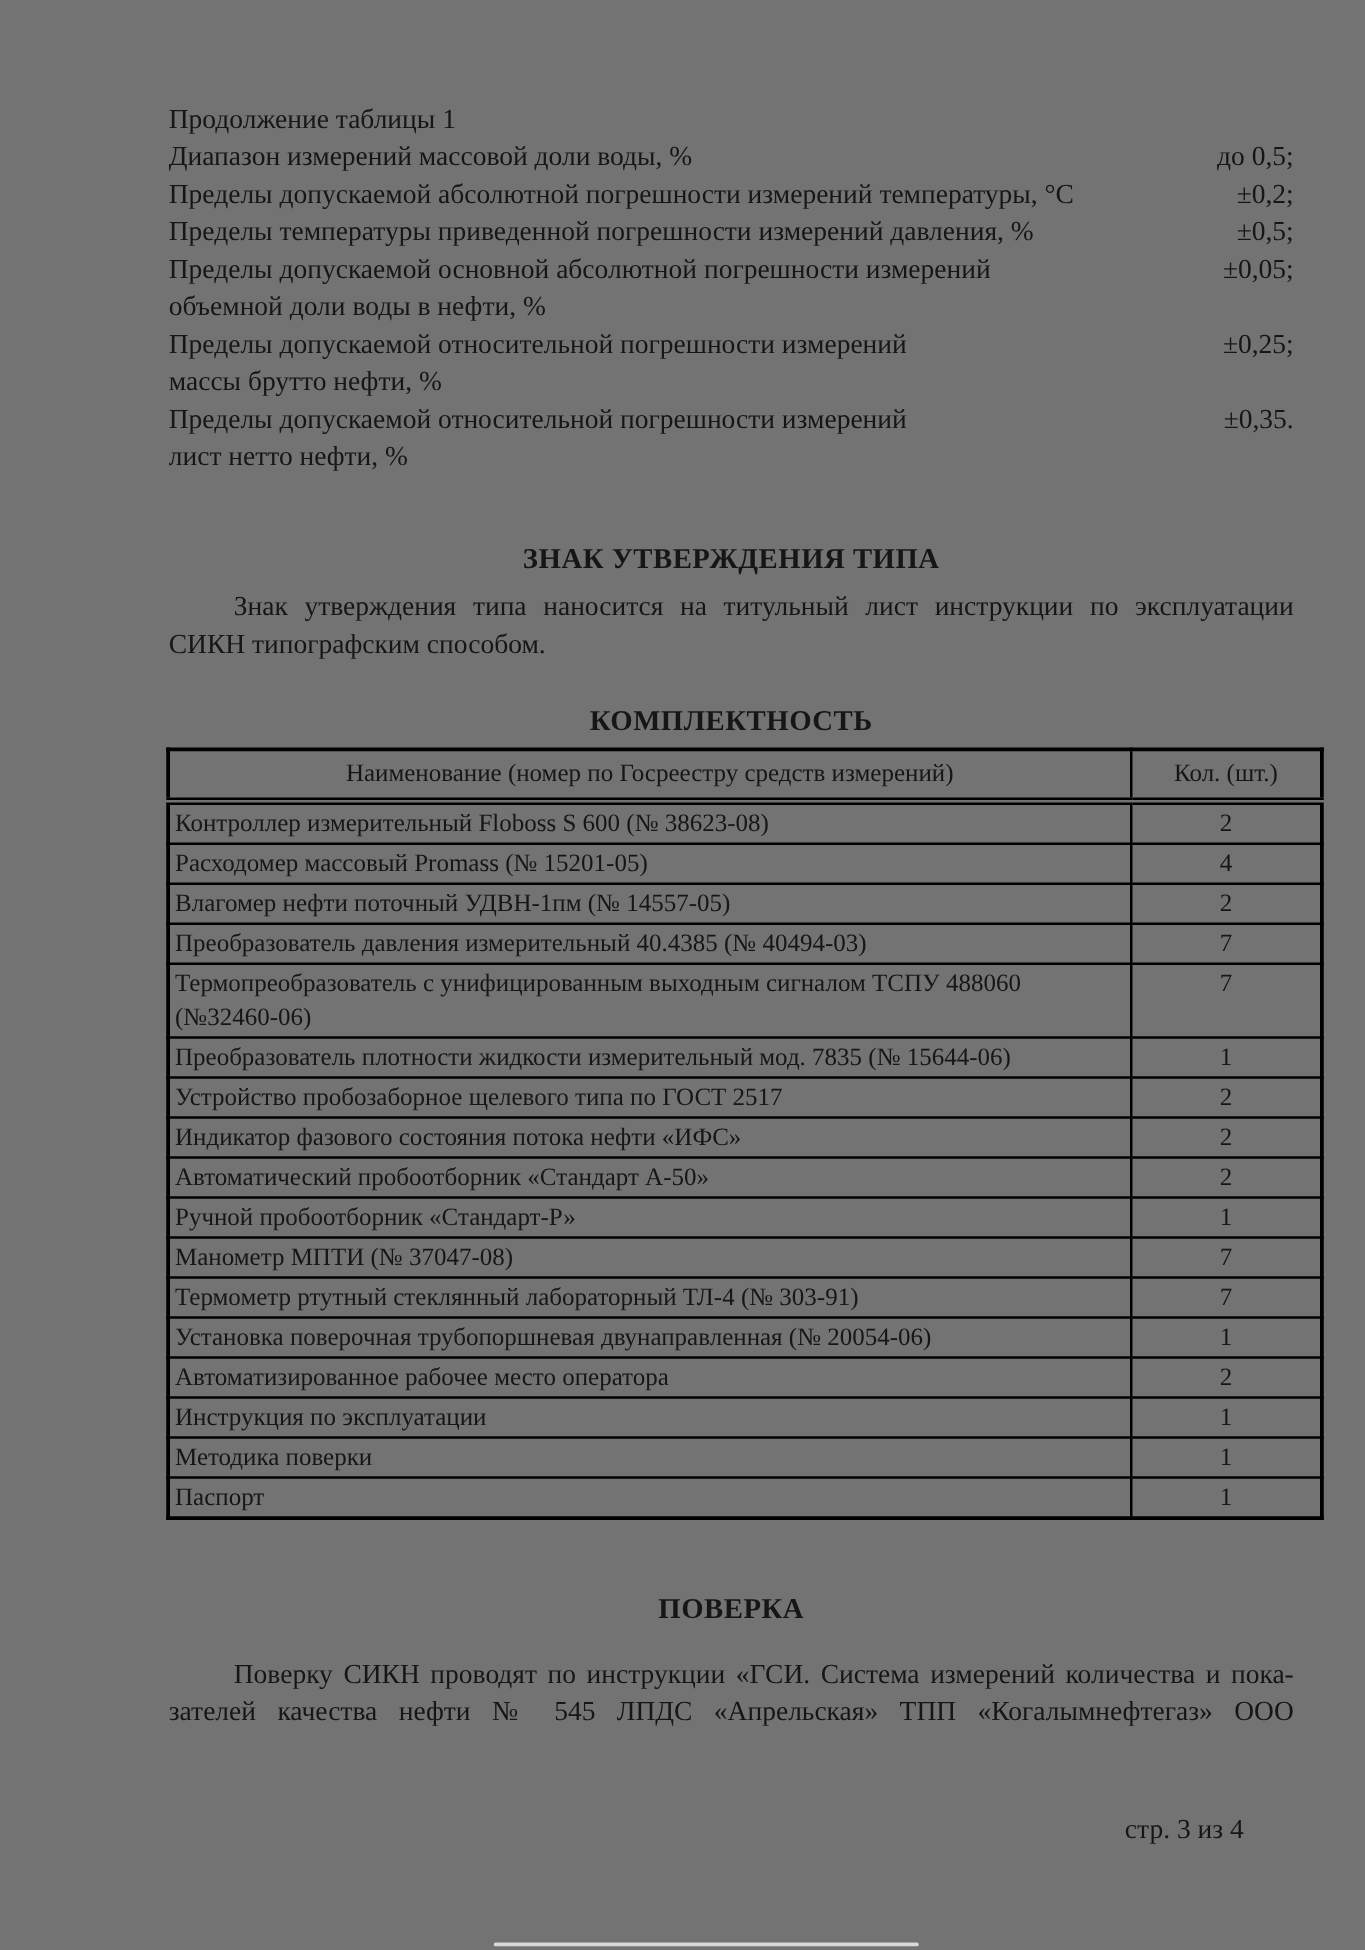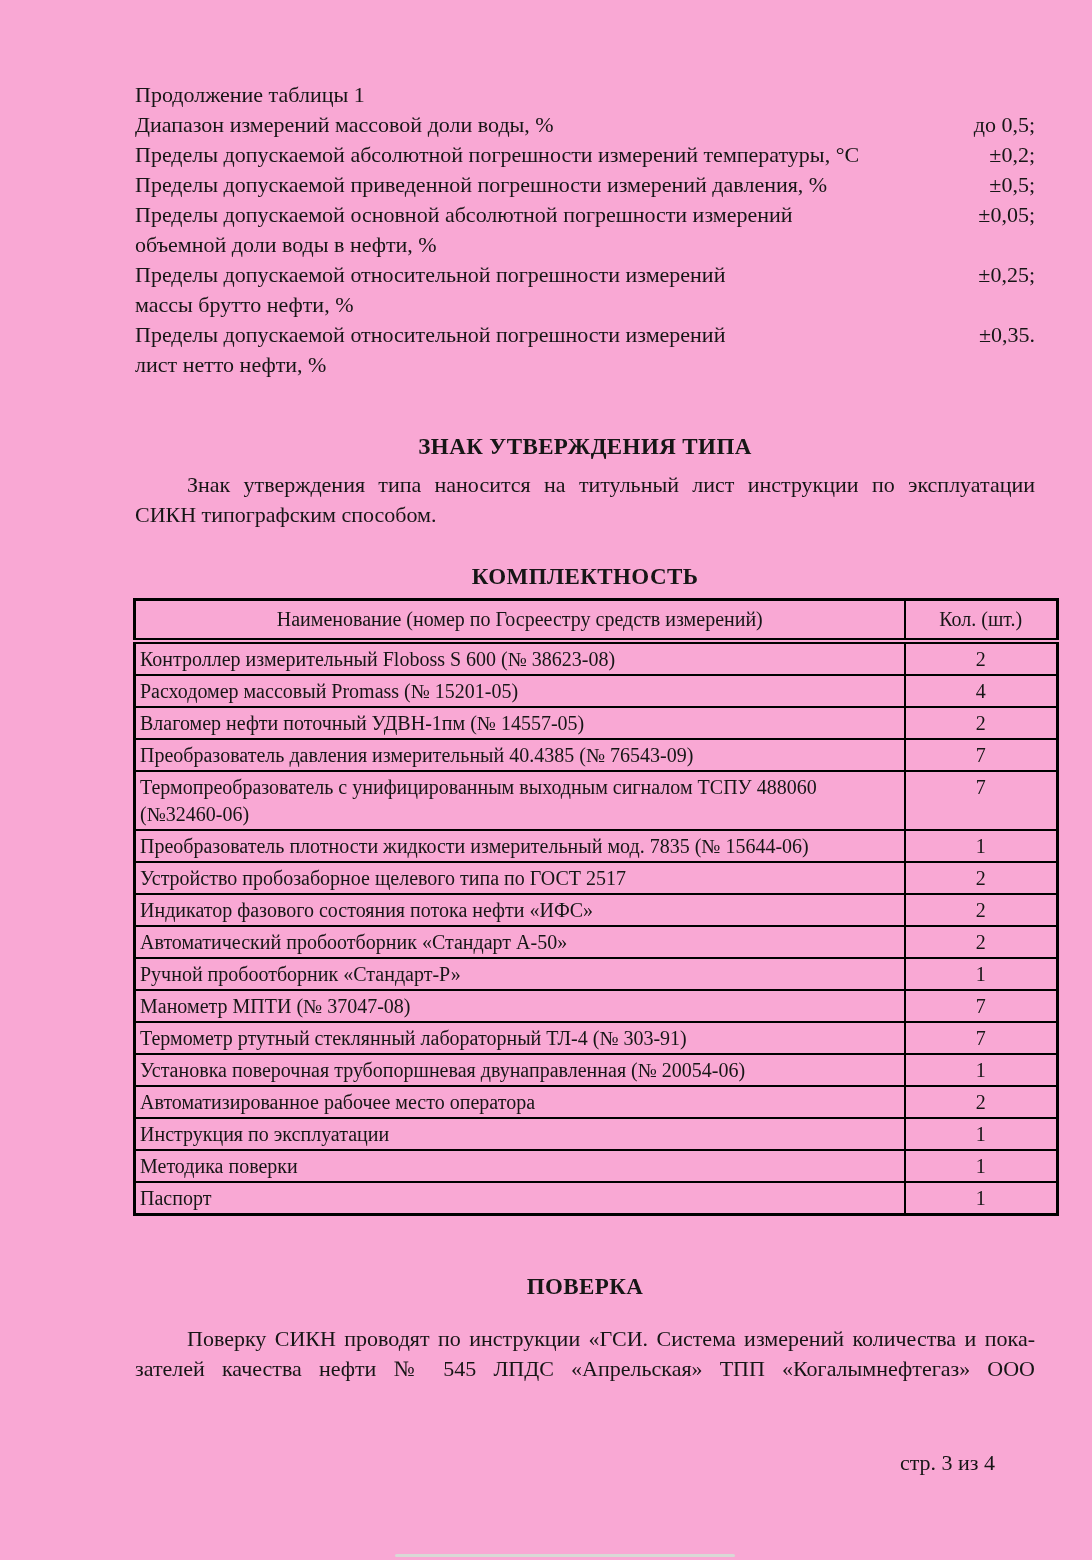--- a/index.html
+++ b/index.html
@@ -4,21 +4,21 @@
 <style>
   * { margin: 0; padding: 0; box-sizing: border-box; }
   html, body { background: #ffffff; }
   body {
     width: 1092px; height: 1560px;
     position: relative;
     font-family: "Liberation Serif", "DejaVu Serif", serif;
     color: #161616;
     overflow: hidden;
   }
-  .page { position: absolute; inset: 0; background: #f9a8d4; }
+  .page { position: absolute; inset: 0; background: #737373; }
   .content {
     position: absolute; left: 135px; top: 80px; width: 900px;
     font-size: 22px; line-height: 30px;
   }
   .continuation { margin-bottom: 0; }
   .spec-row { display: flex; align-items: flex-start; }
   .spec-lines { flex: 1 1 auto; }
   .spec-value { white-space: nowrap; padding-left: 12px; }
   .sup { font-size: 0.72em; vertical-align: 7px; line-height: 0; }
   .section-title {
@@ -72,21 +72,21 @@
           <div class="spec-value">до 0,5;</div>
         </div>
         <div class="spec-row">
           <div class="spec-lines">
             <div class="spec-line">Пределы допускаемой абсолютной погрешности измерений температуры, °С</div>
           </div>
           <div class="spec-value">±0,2;</div>
         </div>
         <div class="spec-row">
           <div class="spec-lines">
-            <div class="spec-line">Пределы допускаемой приведенной погрешности измерений давления, %</div>
+            <div class="spec-line">Пределы температуры приведенной погрешности измерений давления, %</div>
           </div>
           <div class="spec-value">±0,5;</div>
         </div>
         <div class="spec-row">
           <div class="spec-lines">
             <div class="spec-line">Пределы допускаемой основной абсолютной погрешности измерений</div>
             <div class="spec-line">объемной доли воды в нефти, %</div>
           </div>
           <div class="spec-value">±0,05;</div>
         </div>
@@ -126,21 +126,21 @@
           </tr>
           <tr>
             <td class="name-cell">Расходомер массовый Promass (№ 15201-05)</td>
             <td class="qty-cell">4</td>
           </tr>
           <tr>
             <td class="name-cell">Влагомер нефти поточный УДВН-1пм (№ 14557-05)</td>
             <td class="qty-cell">2</td>
           </tr>
           <tr>
-            <td class="name-cell">Преобразователь давления измерительный 40.4385 (№ 76543-09)</td>
+            <td class="name-cell">Преобразователь давления измерительный 40.4385 (№ 40494-03)</td>
             <td class="qty-cell">7</td>
           </tr>
           <tr>
             <td class="name-cell">Термопреобразователь с унифицированным выходным сигналом ТСПУ 488060 (№32460-06)</td>
             <td class="qty-cell">7</td>
           </tr>
           <tr>
             <td class="name-cell">Преобразователь плотности жидкости измерительный мод. 7835 (№ 15644-06)</td>
             <td class="qty-cell">1</td>
           </tr>

